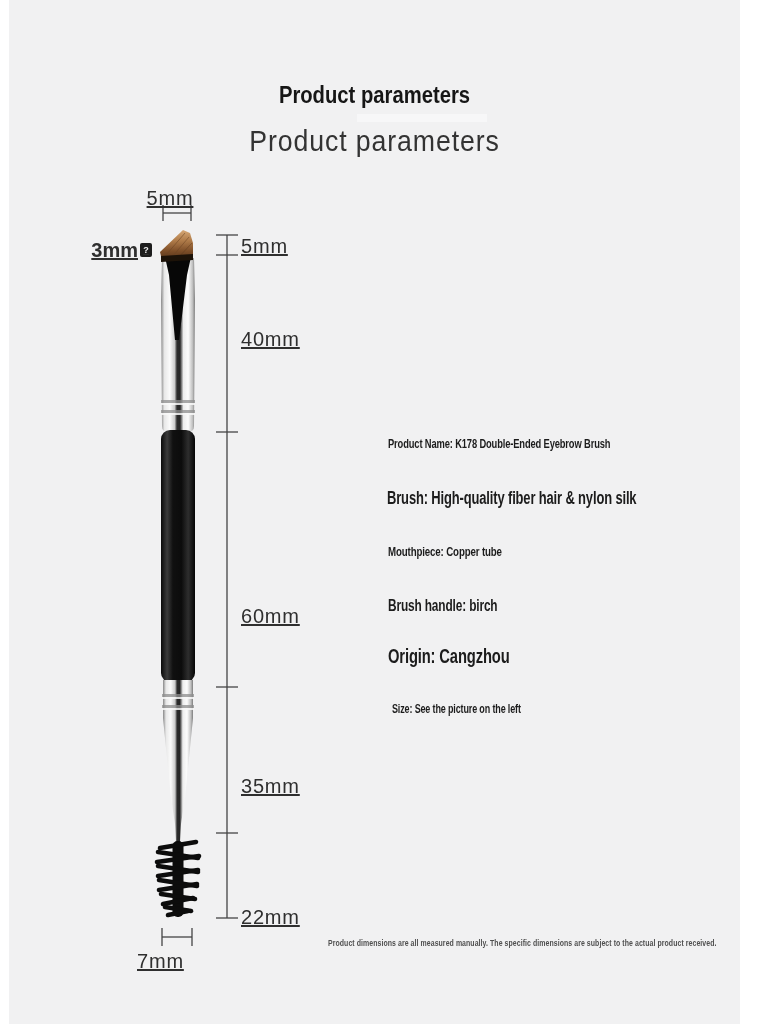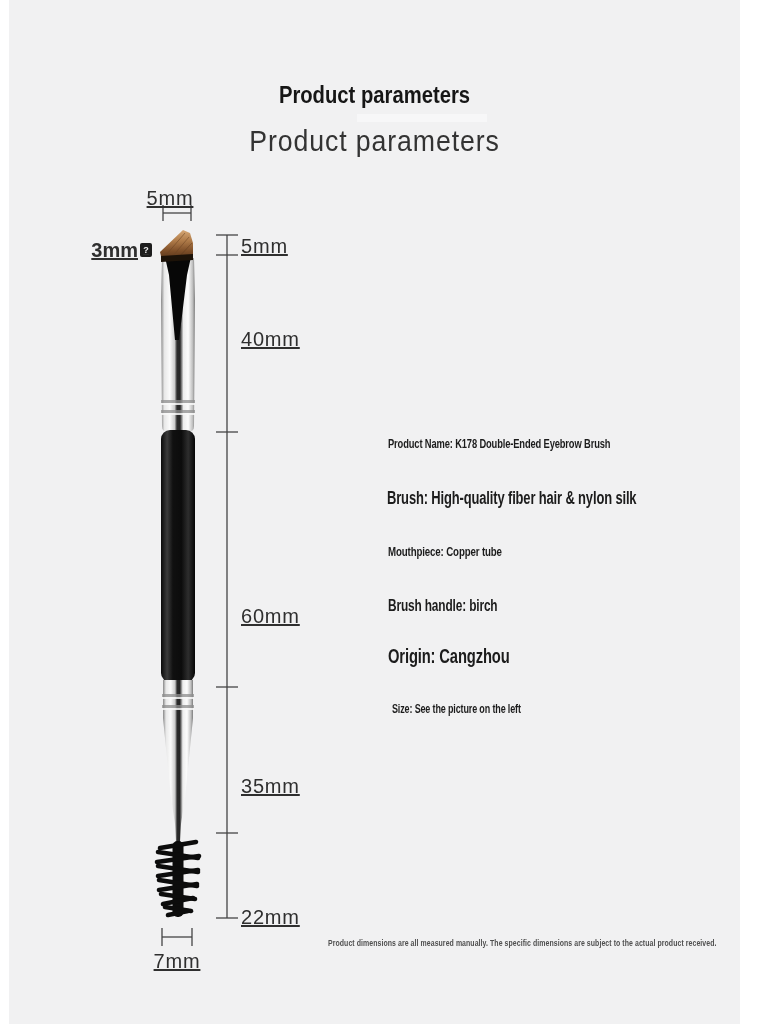--- a/index.html
+++ b/index.html
@@ -28,21 +28,21 @@
            display:flex;justify-content:flex-end;align-items:center;}
   .dim-3mm .glyphbox{
     display:inline-block;width:12px;height:14px;margin-left:2px;background:#1d1d1d;color:#eee;
     font-size:9px;line-height:14px;text-align:center;border-radius:2px;font-weight:700;letter-spacing:0;
   }
   .dim-s0{left:241px;top:236px;}
   .dim-s1{left:241px;top:329px;}
   .dim-s2{left:241px;top:560px;margin-top:46px;}
   .dim-s3{left:241px;top:776px;}
   .dim-s4{left:241px;top:907px;}
-  .dim-7mm{left:137px;top:951px;width:80px;text-align:center;}
+  .dim-7mm{left:137px;top:951px;width:80px;}
 
   .spec{position:absolute;left:388px;color:#1c1c1c;font-weight:700;letter-spacing:-.2px;
         transform:scaleX(.72);transform-origin:left top;white-space:nowrap;line-height:1.15;}
   .spec-1{top:437px;font-size:13px;}
   .spec-2{top:488px;font-size:18px;left:387px;}
   .spec-3{top:544px;font-size:13.5px;}
   .spec-4{top:596px;font-size:16.5px;}
   .spec-5{top:644px;font-size:20.5px;}
   .spec-6{top:702px;font-size:12.5px;left:392px;}
 

